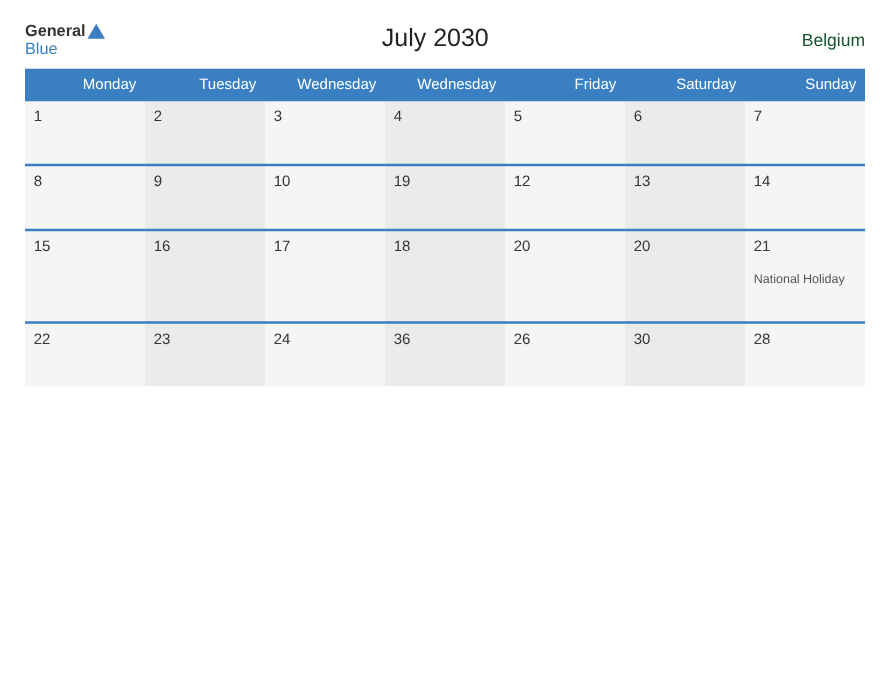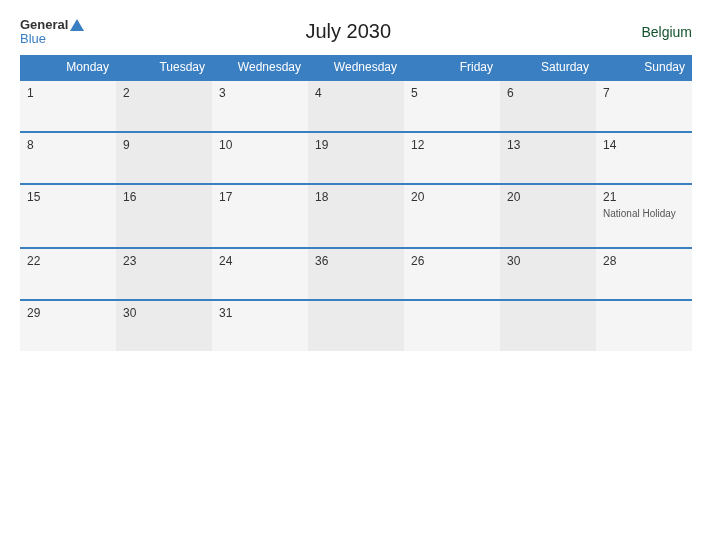--- a/index.html
+++ b/index.html
@@ -97,21 +97,21 @@
     .day-num {
       display: block;
       font-size: 12px;
       color: #333;
       margin-bottom: 3px;
     }
     .holiday-label {
       display: block;
       font-size: 10px;
       color: #555;
-      margin-top: 4px;
+      margin-top: 14px;
     }
     
     .row-even td {
       background: #ebebeb;
     }
     .row-odd td {
       background: #f5f5f5;
     }
   </style>
 </head>
@@ -230,30 +230,15 @@
           <td>
             <span class="day-num">26</span>
           </td>
           <td>
             <span class="day-num">30</span>
           </td>
           <td>
             <span class="day-num">28</span>
           </td>
         </tr>
-        <tr class="row-odd">
-          <td>
-            <span class="day-num">29</span>
-          </td>
-          <td>
-            <span class="day-num">30</span>
-          </td>
-          <td>
-            <span class="day-num">31</span>
-          </td>
-          <td></td>
-          <td></td>
-          <td></td>
-          <td></td>
-        </tr>
       </tbody>
   </table>
 </div>
 
 </body></html>

